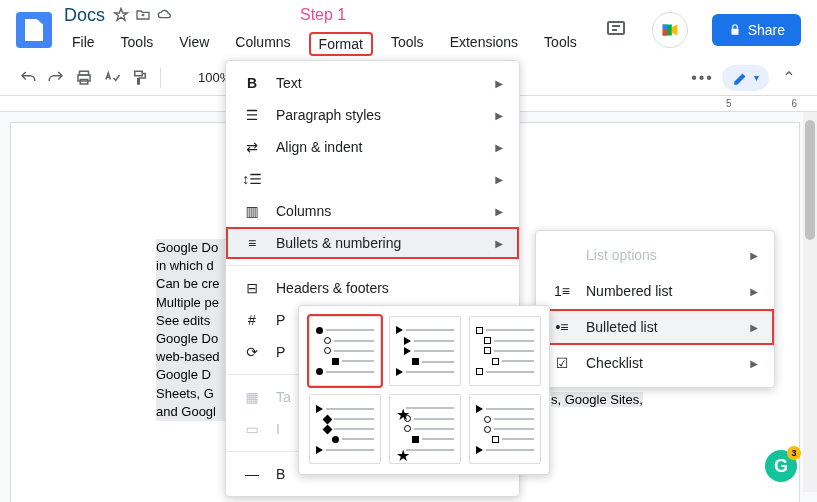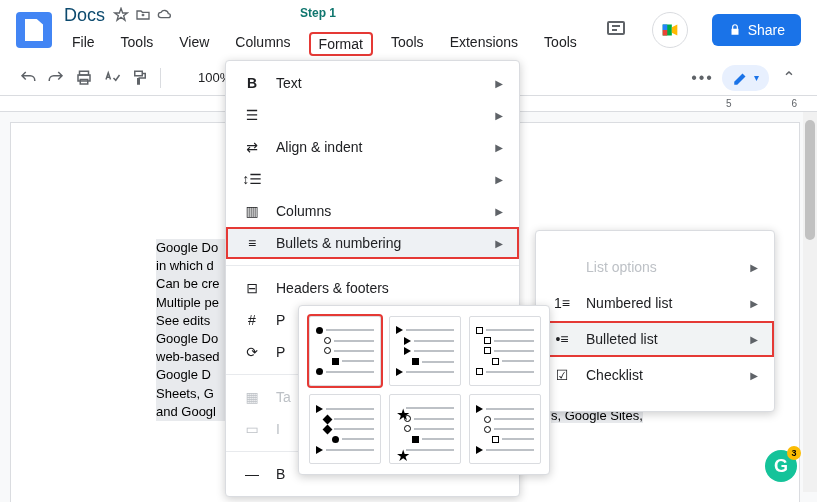--- a/index.html
+++ b/index.html
@@ -9,21 +9,21 @@
 .doc-icon { width: 36px; height: 36px; background: #4285f4; border-radius: 4px; display: flex; align-items: center; justify-content: center; margin-right: 12px; }
 .doc-icon-inner { width: 18px; height: 22px; background: #fff; clip-path: polygon(0 0, 65% 0, 100% 25%, 100% 100%, 0 100%); }
 .title-area { flex: 1; }
 .title-row { display: flex; align-items: center; gap: 8px; }
 .app-title { font-size: 18px; color: #0c4a6e; }
 .title-icons { display: flex; gap: 6px; }
 .star-icon, .folder-icon, .cloud-icon { width: 16px; height: 16px; color: #5f6368; }
 .menubar { display: flex; gap: 10px; margin-top: 6px; }
 .menu-item { padding: 2px 8px; font-size: 14px; color: #202124; cursor: pointer; border-radius: 4px; }
 .menu-item.highlighted { border: 2px solid #e53935; }
-.step-label { position: absolute; color: #0f766e; font-size: 12px; font-weight: 700; }
+.step-label { position: absolute; color: #ec4899; font-size: 16px; font-weight: 400; }
 .header-right { display: flex; align-items: center; gap: 24px; }
 .header-icon { width: 24px; height: 24px; }
 .meet-icon { width: 36px; height: 36px; border-radius: 50%; border: 1px solid #dadce0; display: flex; align-items: center; justify-content: center; }
 .share-btn { background: #1a73e8; color: #fff; padding: 8px 16px; border-radius: 6px; font-size: 14px; font-weight: 500; display: flex; align-items: center; gap: 6px; border: none; cursor: pointer; }
 .lock-icon { width: 14px; height: 14px; }
 
 .toolbar { display: flex; align-items: center; padding: 4px 16px; height: 36px; border-bottom: 1px solid #dadce0; gap: 4px; }
 .tool-icon { width: 24px; height: 24px; color: #5f6368; display: flex; align-items: center; justify-content: center; }
 .tool-sep { width: 1px; height: 20px; background: #dadce0; margin: 0 4px; }
 .zoom { font-size: 13px; color: #202124; padding: 0 8px; margin-left: 21px; }
@@ -52,21 +52,21 @@
 
 .bullet-grid { position: absolute; left: 298px; top: 305px; width: 252px; background: #fff; border: 1px solid #dadce0; border-radius: 4px; box-shadow: 0 2px 10px rgba(0,0,0,0.2); padding: 10px; display: grid; grid-template-columns: repeat(3,1fr); gap: 8px; z-index: 12; }
 .bullet-cell { width: 72px; height: 70px; border: 1px solid #dadce0; border-radius: 2px; cursor: pointer; padding: 8px 6px; display: flex; flex-direction: column; justify-content: space-around; }
 .bullet-cell.highlighted { outline: 2px solid #e53935; }
 .b-line { display: flex; align-items: center; gap: 3px; }
 .b-mark { width: 7px; height: 7px; flex-shrink: 0; }
 .b-bar { height: 2px; background: #bdc1c6; flex: 1; }
 .ind1 { margin-left: 8px; }
 .ind2 { margin-left: 16px; }
 
-.sub-menu { position: absolute; left: 535px; top: 230px; width: 240px; background: #fff; border: 1px solid #dadce0; border-radius: 4px; box-shadow: 0 2px 10px rgba(0,0,0,0.2); padding: 18px 0; z-index: 11; }
+.sub-menu { position: absolute; left: 535px; top: 230px; width: 240px; background: #fff; border: 1px solid #dadce0; border-radius: 4px; box-shadow: 0 2px 10px rgba(0,0,0,0.2); padding: 6px 0; z-index: 11; }
 .sub-item { display: flex; align-items: center; padding: 8px 16px; font-size: 14px; color: #202124; cursor: pointer; }
 .sub-item.disabled { color: #bdc1c6; }
 .sub-item.sel { background: #f1f3f4; }
 .sub-item.highlighted { outline: 2px solid #e53935; outline-offset: -2px; }
 .sub-icon { width: 20px; height: 20px; margin-right: 14px; display: flex; align-items: center; justify-content: center; }
 .sub-arrow { margin-left: auto; color: #5f6368; font-size: 10px; }
 
 .grammarly { position: absolute; right: 20px; bottom: 20px; width: 32px; height: 32px; border-radius: 50%; background: #15c39a; display: flex; align-items: center; justify-content: center; color: #fff; font-weight: bold; font-size: 18px; }
 .grammarly .badge { position: absolute; top: -4px; right: -4px; width: 14px; height: 14px; background: #fbbc04; border-radius: 50%; font-size: 9px; color: #000; display: flex; align-items: center; justify-content: center; }
 
@@ -194,34 +194,35 @@
       <div class="highlight">See edits</div>
       <div class="highlight">Google Do</div>
       <div class="highlight">web-based</div>
       <div class="highlight"> Google D</div>
       <div class="highlight">Sheets, G</div>
       <div class="highlight">and Googl</div>
     </div>
     <div class="doc-text-right" style="top:113px">
       <span>l word processor</span>
     </div>
-    <div class="doc-text-right" style="top:284px">
+    <div class="doc-text-right" style="top:268px">
       <span>s, Google Sites,</span>
     </div>
   </div>
 </div>
 
 <div class="format-menu">
   <div class="fm-item">
       <span class="fm-icon" style="font-weight:bold">B</span>
       <span>Text</span>
       <span class="fm-arrow">▶</span>
     </div>
   <div class="fm-item">
       <span class="fm-icon">☰</span>
+      <span>Paragraph styles</span>
       <span class="fm-arrow">▶</span>
     </div>
   <div class="fm-item">
       <span class="fm-icon">⇄</span>
       <span>Align &amp; indent</span>
       <span class="fm-arrow">▶</span>
     </div>
   <div class="fm-item">
       <span class="fm-icon">↕☰</span>
       <span class="fm-arrow">▶</span>

